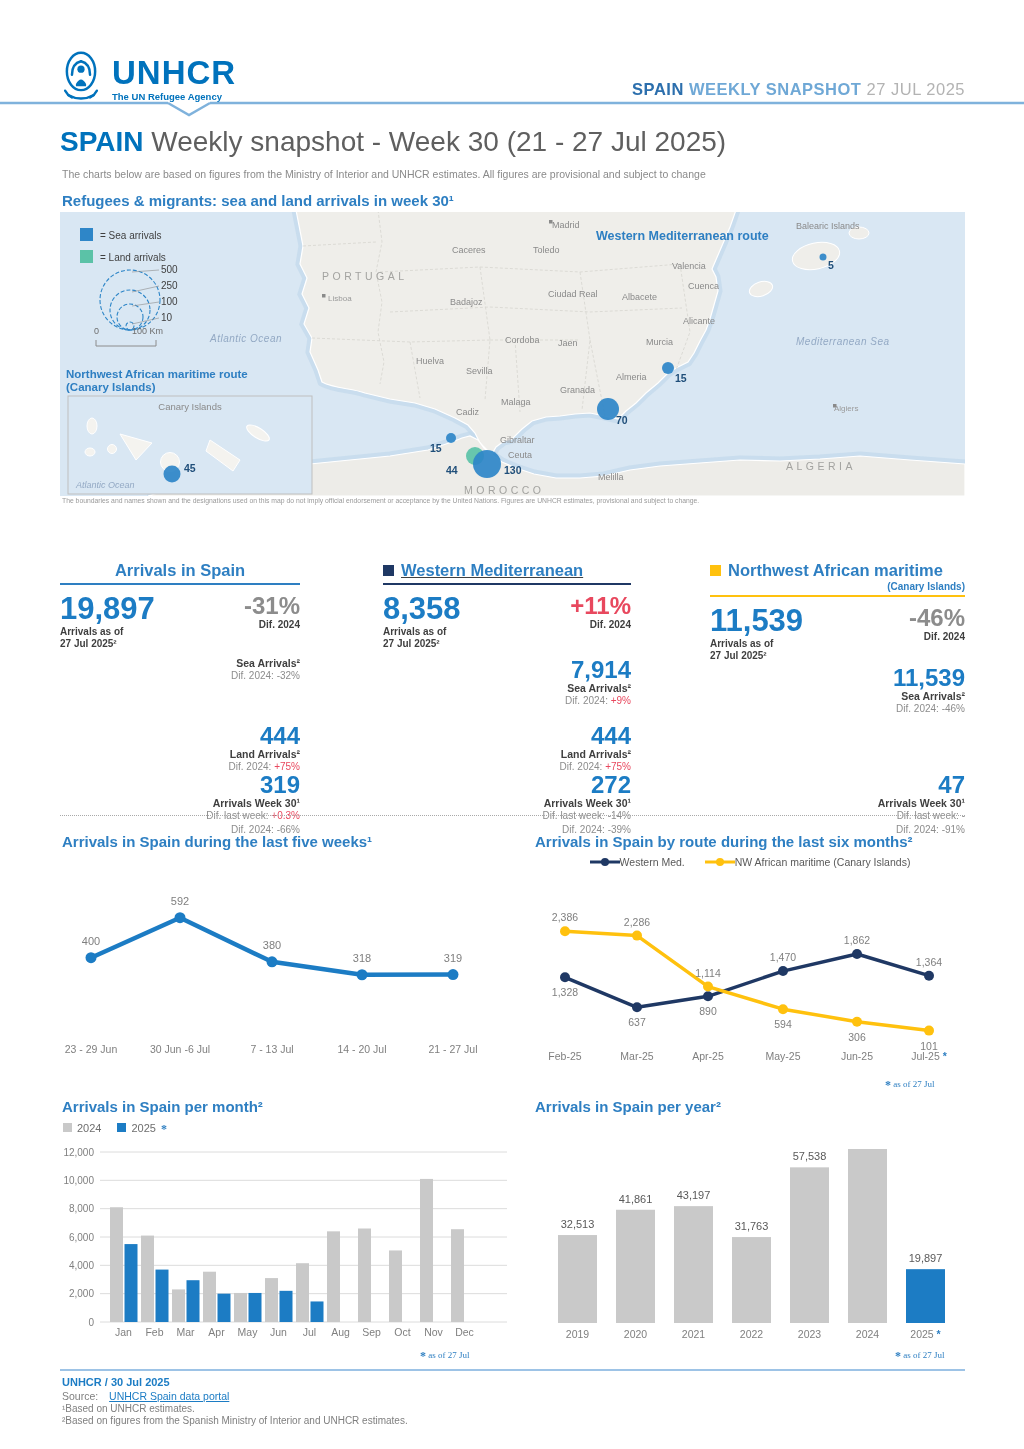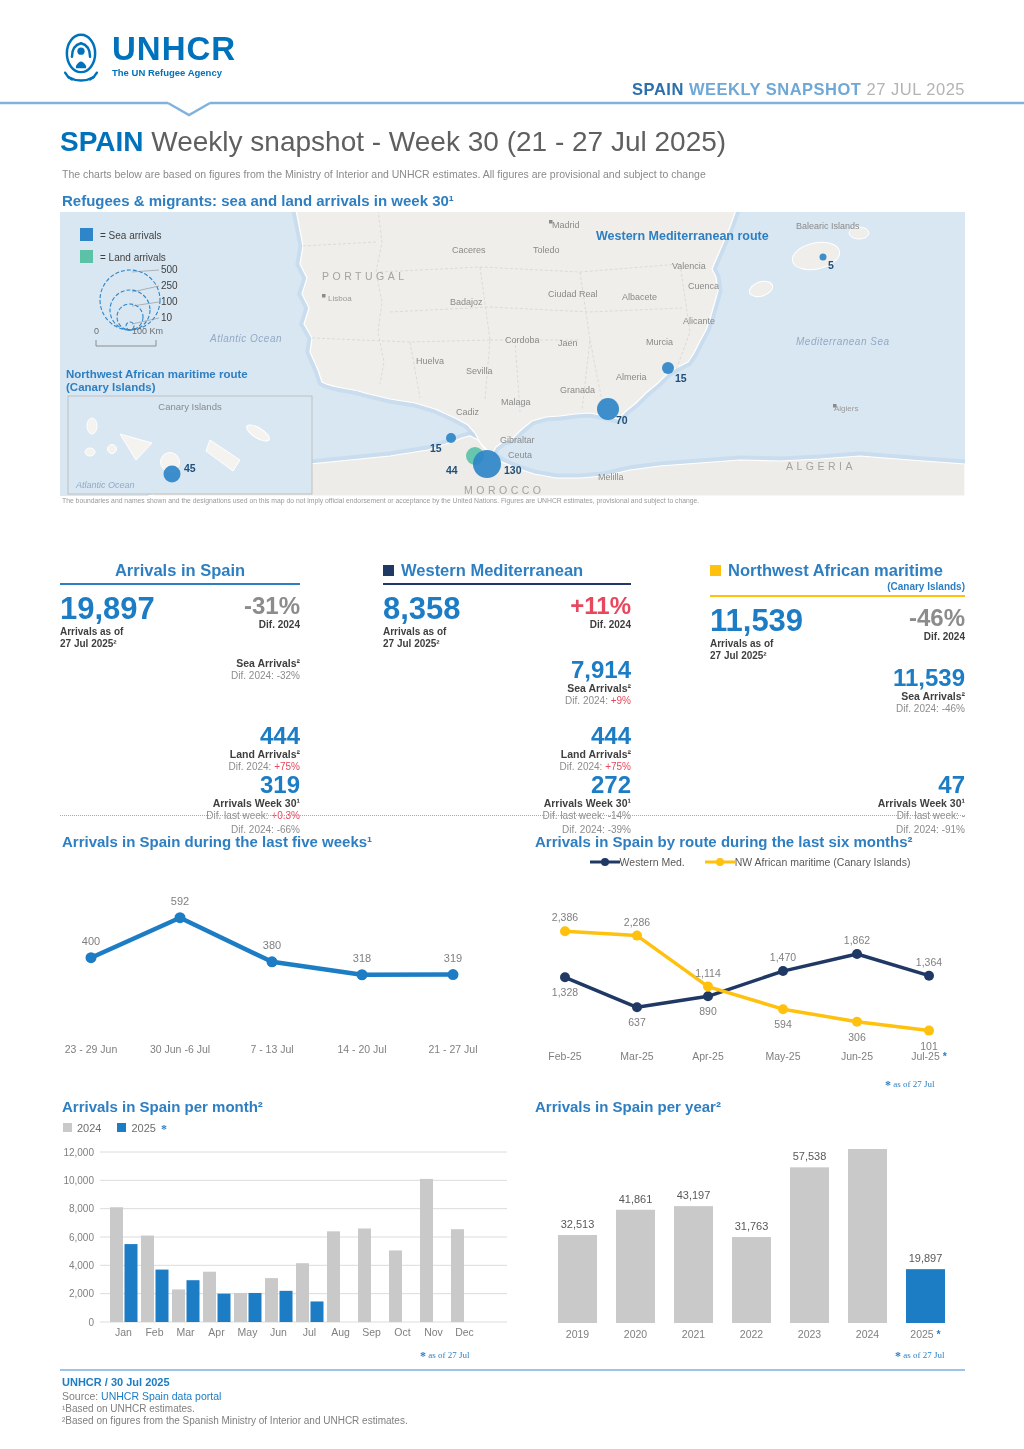--- a/index.html
+++ b/index.html
@@ -1,21 +1,21 @@
 <!DOCTYPE html>
 <html><head>
 <meta charset="utf-8">
 <style>
   html,body{margin:0;padding:0;background:#fff;}
   .page{position:relative;width:1024px;height:1449px;background:#fff;overflow:hidden;
         font-family:"Liberation Sans",sans-serif;color:#404040;}
   .abs{position:absolute;}
 
   
-  .logo{left:58px;top:32px;display:flex;align-items:flex-start;gap:8px;}
+  .logo{left:58px;top:50px;display:flex;align-items:flex-end;gap:8px;}
   .logo-brand{font-size:33px;font-weight:bold;color:#0072BC;letter-spacing:1px;line-height:1;}
   .logo-tag{font-size:9.5px;font-weight:bold;color:#0072BC;margin-top:2px;}
   .banner{right:59px;top:80px;font-size:16.5px;letter-spacing:.5px;white-space:nowrap;}
   .banner .b1{color:#2C6FAD;font-weight:bold;}
   .banner .b2{color:#6FA8D6;font-weight:bold;}
   .banner .b3{color:#B3B3B3;}
 
   .h1{left:60px;top:126px;font-size:28px;white-space:nowrap;}
   .h1 .c{color:#0072BC;font-weight:bold;}
   .h1 .r{color:#5F5F5F;}
@@ -62,21 +62,21 @@
   .mlegend .it{display:flex;align-items:center;gap:5px;}
   .mlegend .msq{width:9px;height:9px;display:inline-block;}
   .note{font-size:9px;color:#2E7FC2;white-space:nowrap;font-family:Liberation Serif, serif;}
   .note .star{font-size:12px;font-weight:bold;position:relative;top:2px;}
   .n2{left:885px;top:1076px;} .n3{left:420px;top:1347px;} .n4{left:895px;top:1347px;}
 
   
   .f-line{left:60px;top:1369px;width:905px;height:2px;background:#9DC3E6;}
   .f-credit{left:62px;top:1376px;font-size:11px;font-weight:bold;color:#1C7CC4;}
   .f-src{left:62px;top:1390px;font-size:10.5px;color:#7F7F7F;}
-  .f-src a{color:#1C7CC4;cursor:pointer;}
+  .f-src a{color:#1C7CC4;text-decoration:underline;cursor:pointer;margin-left:8px;}
   .f-fn{left:62px;font-size:10px;color:#7F7F7F;}
   .fn1{top:1403px;} .fn2{top:1415px;}
 </style>
 </head>
 <body>
 
 <div class="page">
 
   <div class="abs logo">
     <svg width="46" height="52" viewBox="0 0 40 46">
@@ -246,21 +246,21 @@
       </div>
       <div class="sub sub-week">
         <div class="subnum">319</div>
         <div class="sublbl">Arrivals Week 30¹</div>
         <div class="subdif"><span>Dif. last week: </span><span class="red">+0.3%</span></div>
         <div class="subdif">Dif. 2024: -66%</div>
       </div>
     </div>
 
     <div class="scol sc2">
-      <div class="sc-head" style="border-bottom-color: rgb(31, 56, 100);">
+      <div class="sc-head" style="border-bottom-color: rgb(31, 56, 100); text-decoration: underline;">
         <div class="sc-title">
           <span class="sq" style="background-color: rgb(31, 56, 100);"></span>
           <span>Western Mediterranean</span>
         </div>
       </div>
       <div class="totals t1">
         <div class="tleft">
           <div class="bignum">8,358</div>
           <div class="cap"><span>Arrivals as of</span><br><span>27 Jul 2025²</span></div>
         </div>

